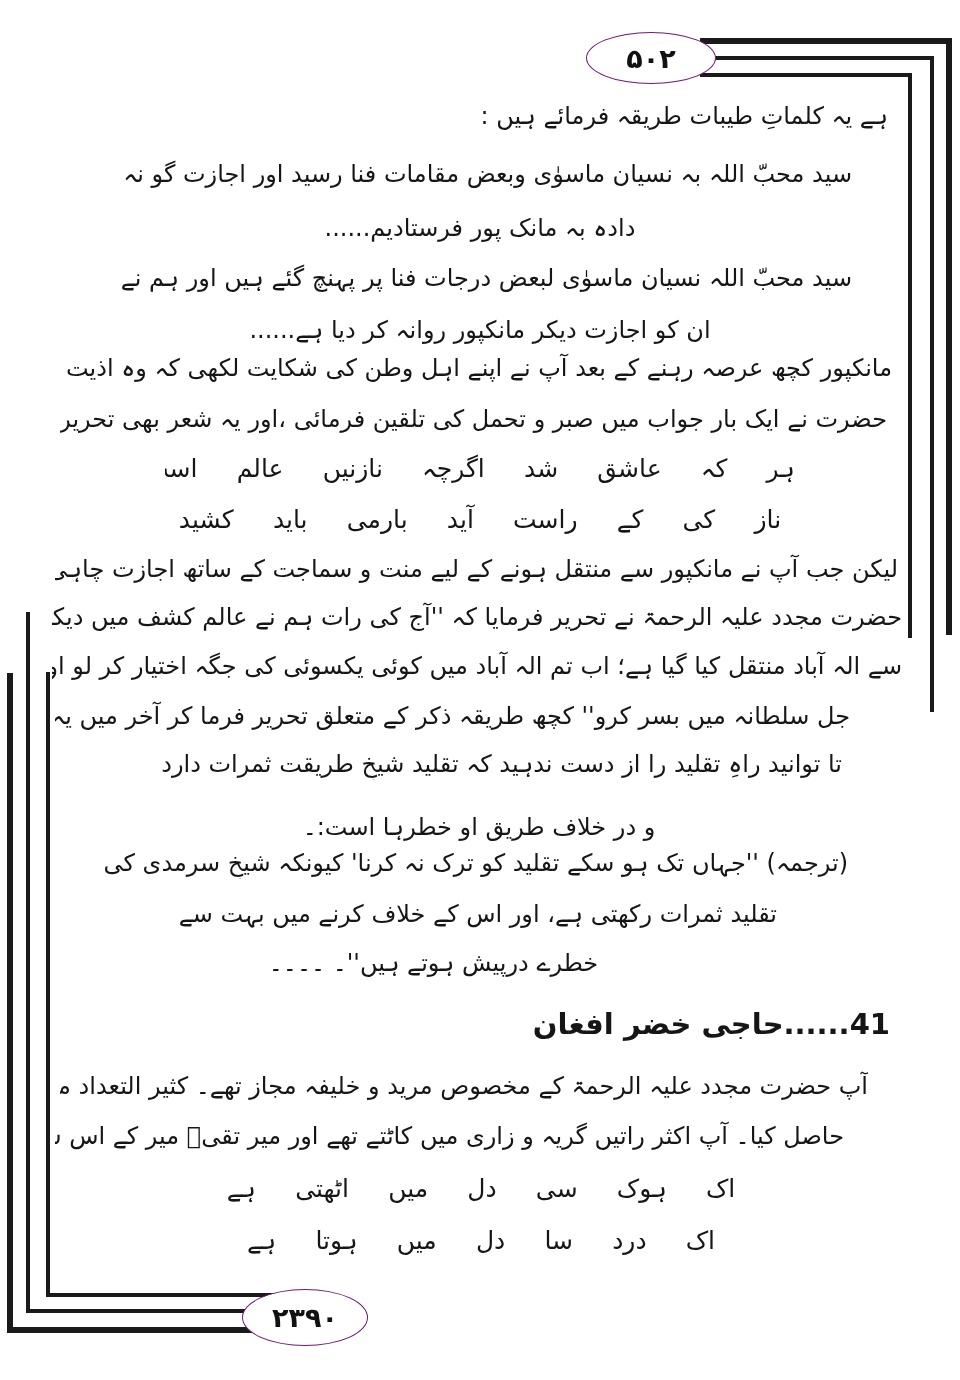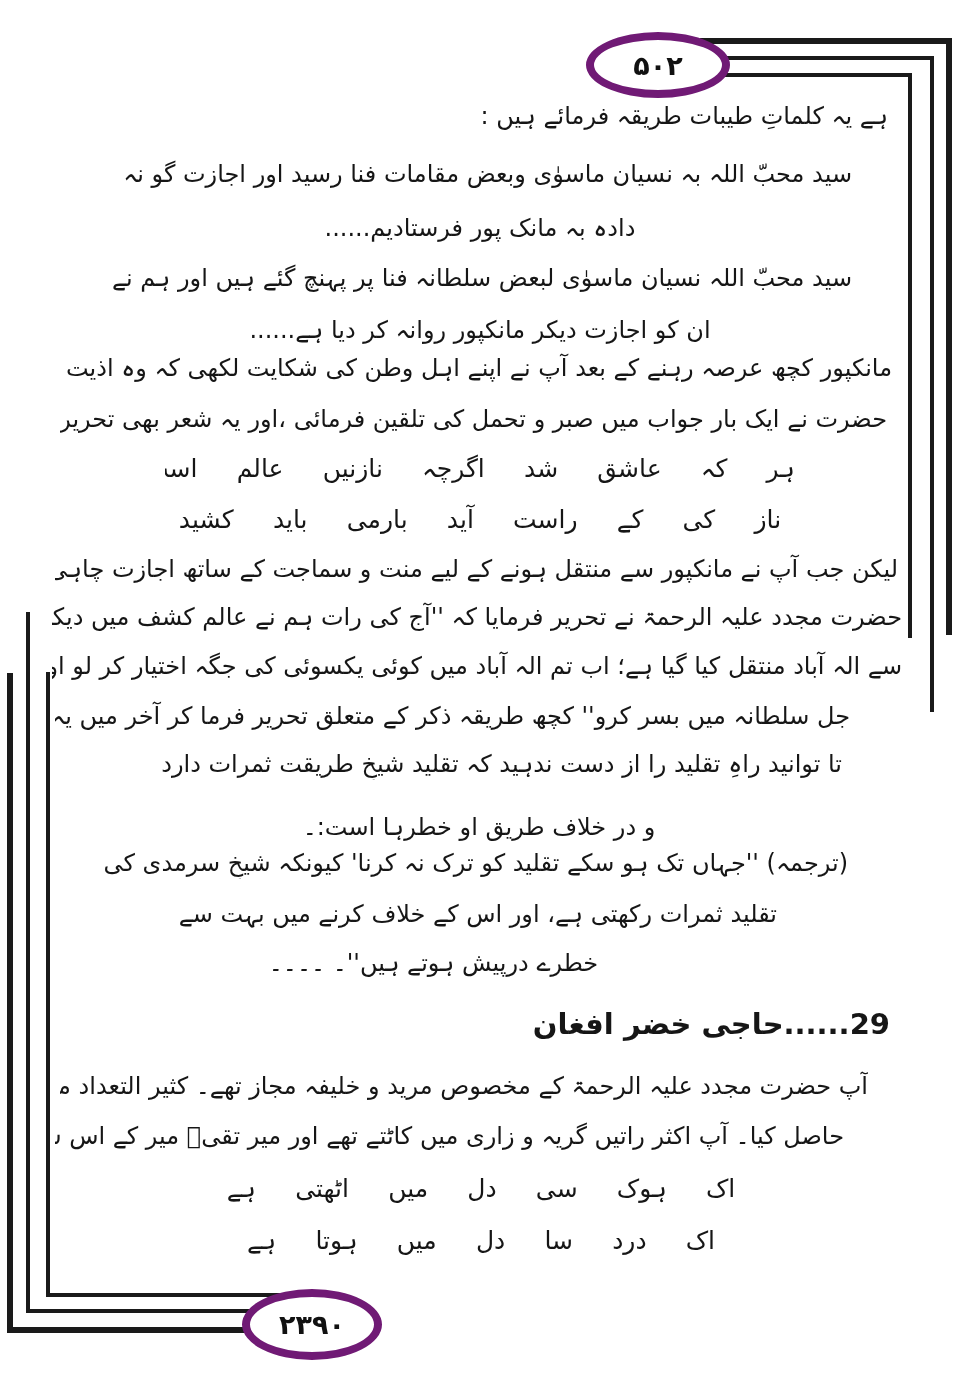--- a/index.html
+++ b/index.html
@@ -11,21 +11,21 @@
     overflow:hidden;
     font-family:"DejaVu Sans", sans-serif;
     color:#161616;
   }
   
   .frame{position:absolute;background:#1a1a1a;}
   
   .oval{
     position:absolute;
     background:#ffffff;
-    border:8px solid #701a75;
+    border:1px solid #701a75;
     border-radius:50%;
     display:flex;align-items:center;justify-content:center;
     font-size:27px;font-weight:bold;
     letter-spacing:4px;
     color:#111;
   }
   
   .line{
     position:absolute;
     direction:rtl;
@@ -63,34 +63,34 @@
     <span>۵۰۲</span>
   </div>
 
   <div class="oval" style="left:242px;top:1289px;width:124px;height:55px;">
     <span>۲۳۹۰</span>
   </div>
 
   <div class="line" style="top:100px;right:72px;">ہے یہ کلماتِ طیبات طریقہ فرمائے ہیں :</div>
   <div class="line" style="top:158px;right:108px;">سید محبّ اللہ بہ نسیان ماسوٰی وبعض مقامات فنا رسید اور اجازت گو نہ</div>
   <div class="line center" style="top:212px;right:230px;left:230px;">دادہ بہ مانک پور فرستادیم......</div>
-  <div class="line" style="top:262px;right:108px;">سید محبّ اللہ نسیان ماسوٰی لبعض سلطانہ فنا پر پہنچ گئے ہیں اور ہم نے</div>
+  <div class="line" style="top:262px;right:108px;">سید محبّ اللہ نسیان ماسوٰی لبعض درجات فنا پر پہنچ گئے ہیں اور ہم نے</div>
   <div class="line center" style="top:314px;right:240px;left:240px;">ان کو اجازت دیکر مانکپور روانہ کر دیا ہے......</div>
   <div class="line" style="top:352px;right:68px;left:60px;">مانکپور کچھ عرصہ رہنے کے بعد آپ نے اپنے اہل وطن کی شکایت لکھی کہ وہ اذیت پہنچاتے ہیں</div>
   <div class="line" style="top:403px;right:73px;left:60px;">حضرت نے ایک بار جواب میں صبر و تحمل کی تلقین فرمائی ،اور یہ شعر بھی تحریر فرمایا:۔</div>
   <div class="line verse" style="top:452px;right:165px;left:165px;">ہر کہ عاشق شد اگرچہ نازنیں عالم است</div>
   <div class="line verse" style="top:503px;right:165px;left:165px;">ناز کی کے راست آید بارمی باید کشید</div>
   <div class="line" style="top:553px;right:62px;left:55px;">لیکن جب آپ نے مانکپور سے منتقل ہونے کے لیے منت و سماجت کے ساتھ اجازت چاہی تو</div>
   <div class="line" style="top:601px;right:58px;left:52px;">حضرت مجدد علیہ الرحمۃ نے تحریر فرمایا کہ ''آج کی رات ہم نے عالم کشف میں دیکھا کہ تمہارا سامان مانکپور</div>
   <div class="line" style="top:650px;right:58px;left:52px;">سے الہ آباد منتقل کیا گیا ہے؛ اب تم الہ آباد میں کوئی یکسوئی کی جگہ اختیار کر لو اور اپنے اوقات ذکرِ الٰہی</div>
   <div class="line" style="top:700px;right:110px;left:55px;">جل سلطانہ میں بسر کرو'' کچھ طریقہ ذکر کے متعلق تحریر فرما کر آخر میں یہ نصیحت فرمائی:</div>
   <div class="line" style="top:748px;right:118px;">تا توانید راہِ تقلید را از دست ندہید کہ تقلید شیخِ طریقت ثمرات دارد</div>
   <div class="line center" style="top:799px;right:252px;left:250px;margin-top:12px;">و در خلاف طریق او خطرہا است:۔</div>
   <div class="line" style="top:847px;right:112px;">(ترجمہ) ''جہاں تک ہو سکے تقلید کو ترک نہ کرنا' کیونکہ شیخِ سرمدی کی</div>
   <div class="line" style="top:898px;right:183px;">تقلید ثمرات رکھتی ہے، اور اس کے خلاف کرنے میں بہت سے</div>
   <div class="line center" style="top:947px;right:328px;left:235px;">خطرے درپیش ہوتے ہیں''۔ ۔۔۔۔</div>
-  <div class="line heading" style="top:1005px;right:70px;">29......حاجی خضر افغان</div>
+  <div class="line heading" style="top:1005px;right:70px;">41......حاجی خضر افغان</div>
   <div class="line" style="top:1070px;right:92px;left:60px;">آپ حضرت مجدد علیہ الرحمۃ کے مخصوص مرید و خلیفہ مجاز تھے۔ کثیر التعداد مخلوق نے آپ سے فیضِ سرمدی</div>
   <div class="line" style="top:1120px;right:116px;left:55px;">حاصل کیا۔ آپ اکثر راتیں گریہ و زاری میں کاٹتے تھے اور میر تقیؔ میر کے اس شعر کے مصداق تھے:</div>
   <div class="line verse" style="top:1172px;right:198px;left:200px;">اک ہوک سی دل میں اٹھتی ہے</div>
   <div class="line verse" style="top:1224px;right:198px;left:200px;">اک درد سا دل میں ہوتا ہے</div>
 
 </div>
 
 </body></html>

